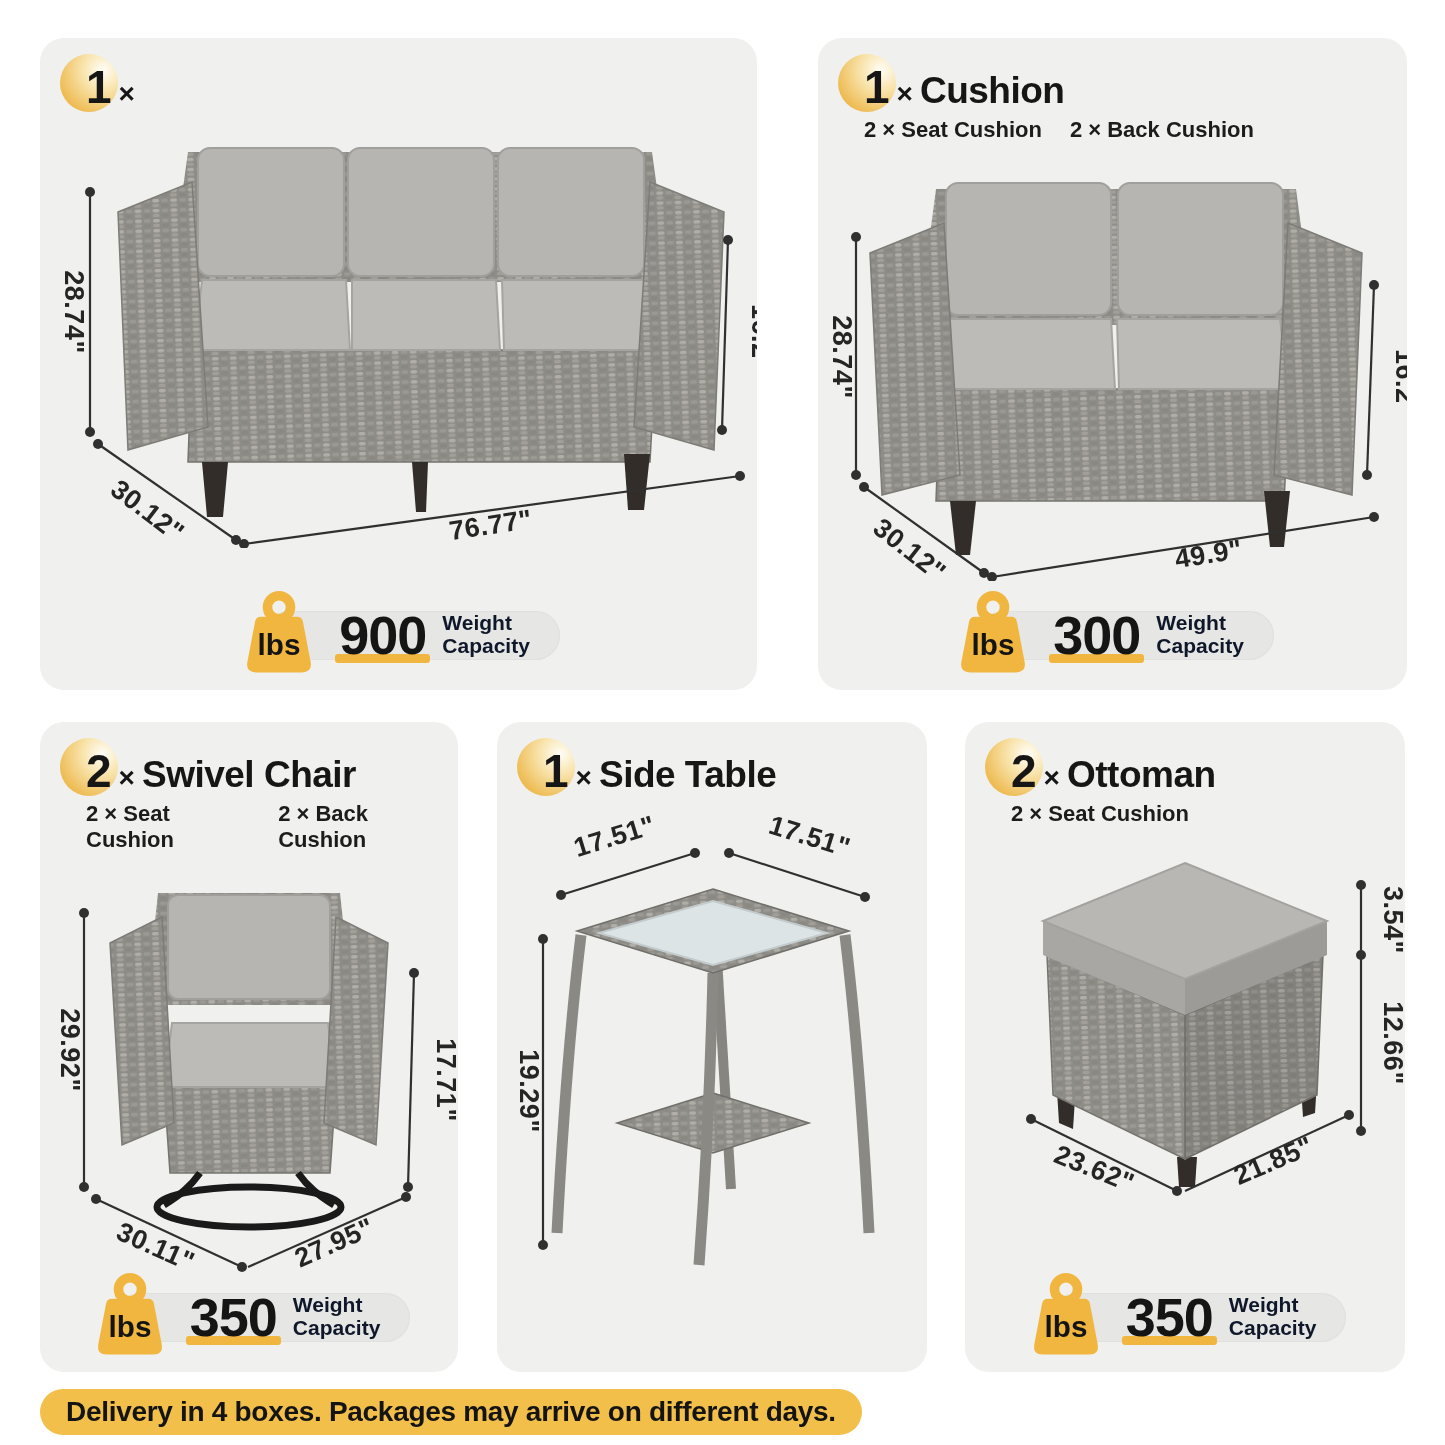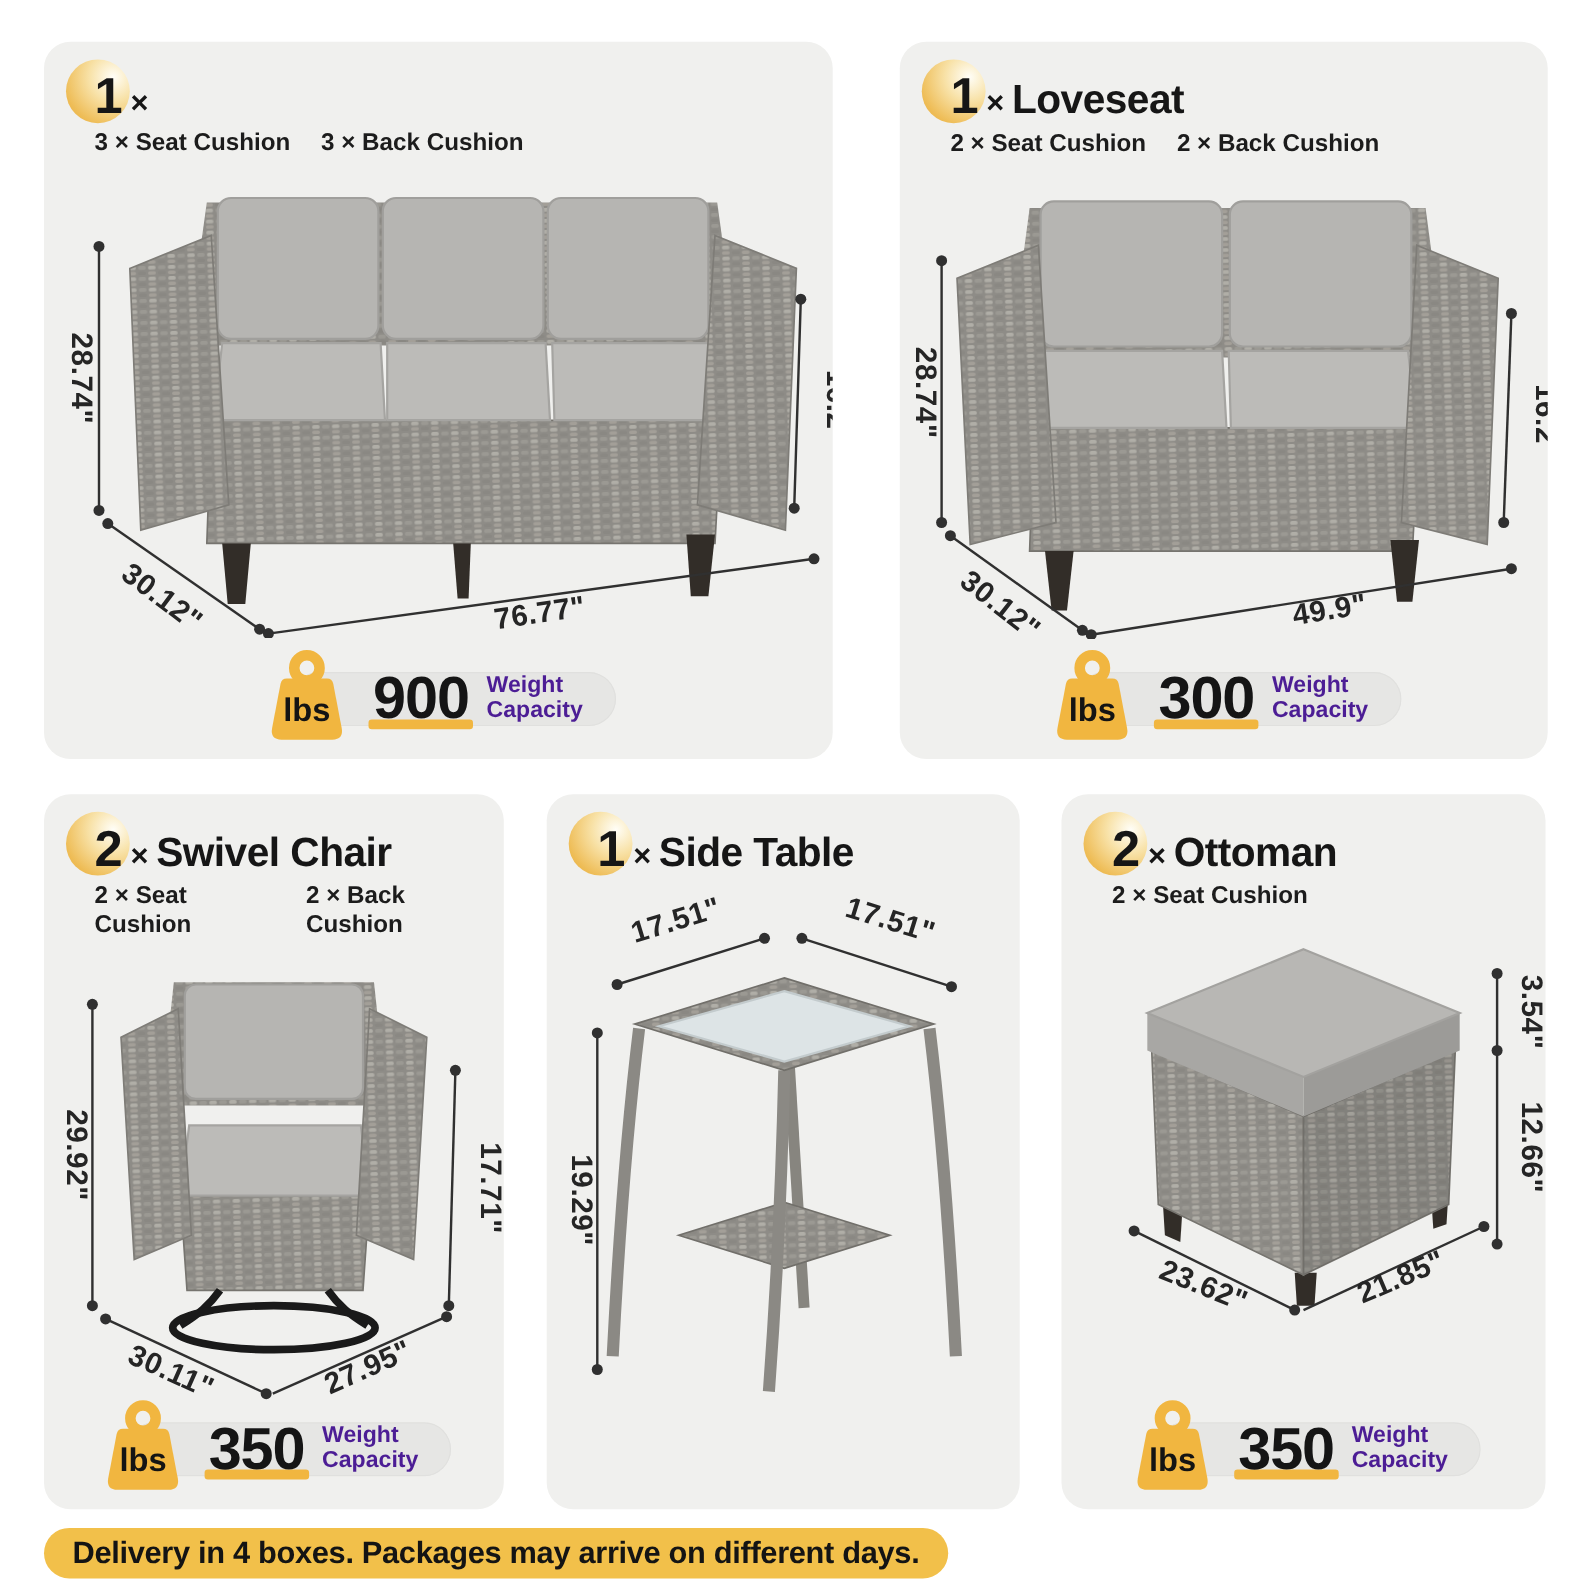--- a/index.html
+++ b/index.html
@@ -38,21 +38,21 @@
   .badge-pill {
     background:#e6e6e4; border-radius:38px; height:49px;
     display:flex; align-items:center; gap:16px; padding:0 30px 0 74px;
     box-shadow: inset 0 0 0 1px #e0e0de;
   }
   .badge-value { position:relative; z-index:0; font-size:54px; font-weight:900; letter-spacing:-1px; color:#151515; line-height:1; }
   .badge-value::after {
     content:""; position:absolute; left:-4px; right:-4px; bottom:-1px; height:9px;
     background:#f1b640; border-radius:3px; z-index:-1;
   }
-  .badge-caption { display:flex; flex-direction:column; font-size:21px; font-weight:700; color:#4c1d95; line-height:1.08; }
+  .badge-caption { display:flex; flex-direction:column; font-size:21px; font-weight:700; color:#0f172a; line-height:1.08; }
   .weight-icon { position:absolute; left:-34px; top:-8px; width:96px; height:92px; }
   .lbs { font-family:"Liberation Sans", sans-serif; font-weight:800; font-size:31px; fill:#141414; }
 
   .delivery-pill {
     position:absolute; left:40px; top:1389px; height:46px; border-radius:23px;
     background:#f2c04a; display:flex; align-items:center; padding:0 26px;
     font-size:28px; font-weight:800; color:#141414; letter-spacing:-0.3px;text-align:center;
   }
   .measure-note {
     position:absolute; right:48px; top:1399px; font-size:24px; font-weight:400; color:#3d3d3d;
@@ -62,24 +62,20 @@
 <body>
 
 <div class="page">
 
   <section class="panel" id="panel-sofa">
     <header class="panel-header">
       <span class="qty-circle"></span>
       <div class="title-line">
         <span class="qty">1</span>
         <span class="times">×</span>
-      </div>
-      <div class="subtitle">
-        <span>3 × Seat Cushion</span>
-        <span>3 × Back Cushion</span>
       </div>
     </header>
     <svg class="figure" viewBox="0 0 717 436">
       <defs>
         <pattern id="wk1" width="18" height="10" patternUnits="userSpaceOnUse" patternTransform="rotate(-2)">
           <rect width="18" height="10" fill="#8e8c87"></rect>
           <rect x="1" y="1" width="7" height="3.4" rx="1.7" fill="#b0aea7"></rect>
           <rect x="10" y="1" width="7" height="3.4" rx="1.7" fill="#9b9993"></rect>
           <rect x="1" y="5.8" width="7" height="3.4" rx="1.7" fill="#a39f98"></rect>
           <rect x="10" y="5.8" width="7" height="3.4" rx="1.7" fill="#8a8883"></rect>
@@ -142,21 +138,21 @@
       </div>
     </div>
   </section>
 
   <section class="panel" id="panel-loveseat">
     <header class="panel-header">
       <span class="qty-circle"></span>
       <div class="title-line">
         <span class="qty">1</span>
         <span class="times">×</span>
-        <span class="title">Loveseat</span>
+        <span class="title">Cushion</span>
       </div>
       <div class="subtitle">
         <span>2 × Seat Cushion</span>
         <span>2 × Back Cushion</span>
       </div>
     </header>
     <svg class="figure" viewBox="0 0 589 436">
       <defs>
         <pattern id="wk2" width="18" height="10" patternUnits="userSpaceOnUse" patternTransform="rotate(-2)">
           <rect width="18" height="10" fill="#8e8c87"></rect>

